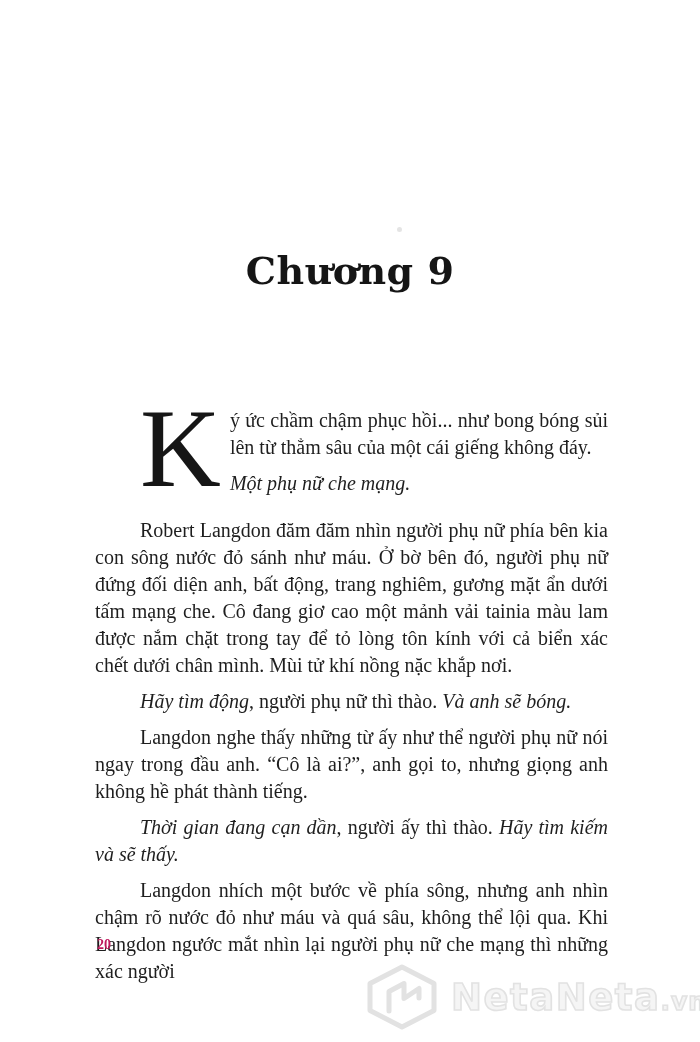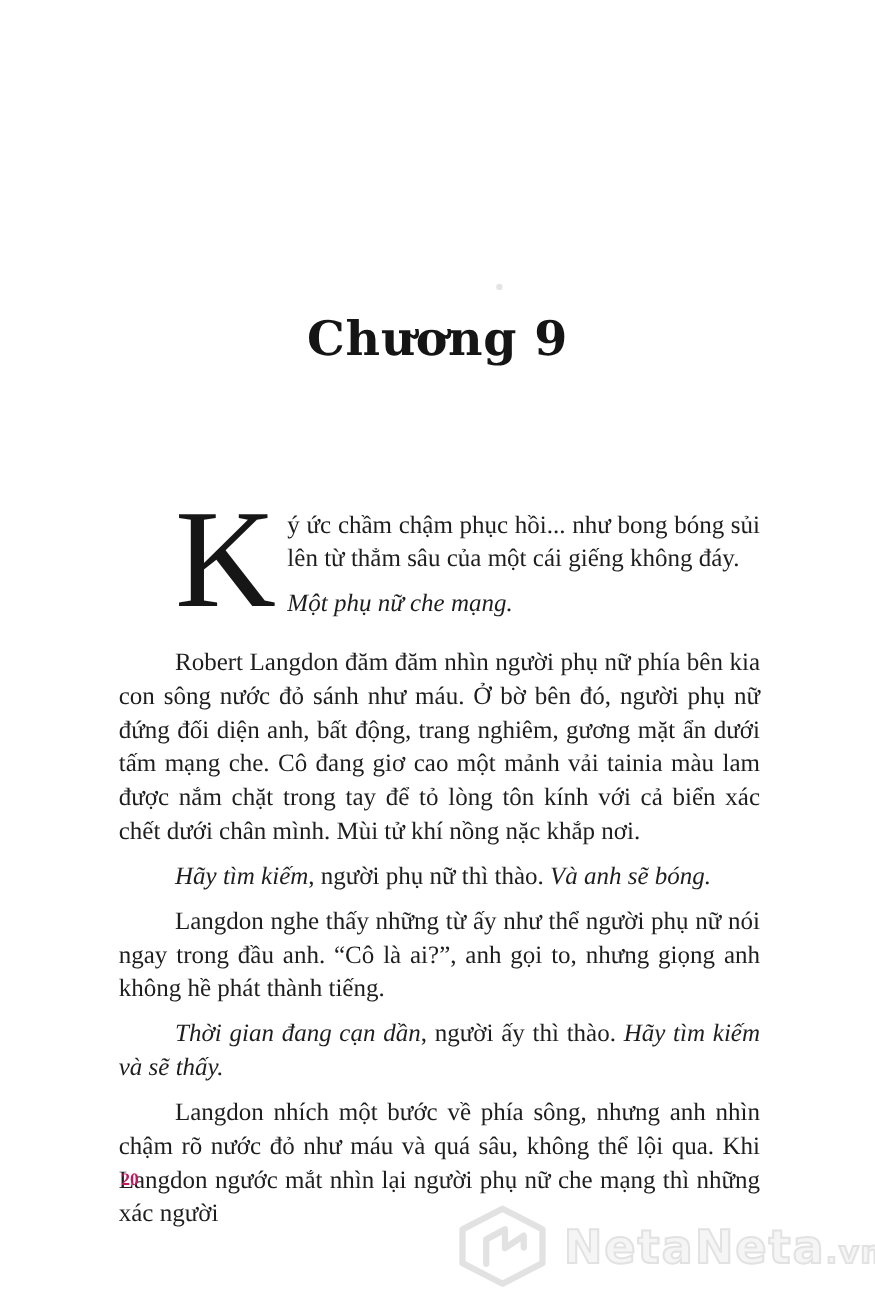--- a/index.html
+++ b/index.html
@@ -104,21 +104,21 @@
 
   <div class="speck"></div>
 
   <div class="body-text">
       <div class="dropcap-group">
         <span class="dropcap">K</span>
         <p class="para dropcap-open"><span>ý ức chầm chậm phục hồi... như bong bóng sủi lên từ thẳm sâu của một cái giếng không đáy.</span></p>
         <p class="para dropcap-follow"><span class="italic">Một phụ nữ che mạng.</span></p>
       </div>
       <p class="para indent"><span>Robert Langdon đăm đăm nhìn người phụ nữ phía bên kia con sông nước đỏ sánh như máu. Ở bờ bên đó, người phụ nữ đứng đối diện anh, bất động, trang nghiêm, gương mặt ẩn dưới tấm mạng che. Cô đang giơ cao một mảnh vải tainia màu lam được nắm chặt trong tay để tỏ lòng tôn kính với cả biển xác chết dưới chân mình. Mùi tử khí nồng nặc khắp nơi.</span></p>
-      <p class="para indent"><span class="italic">Hãy tìm kiếm</span><span>, người phụ nữ thì thào. </span><span class="italic">Và anh sẽ bóng.</span></p>
+      <p class="para indent"><span class="italic">Hãy tìm động</span><span>, người phụ nữ thì thào. </span><span class="italic">Và anh sẽ bóng.</span></p>
       <p class="para indent"><span>Langdon nghe thấy những từ ấy như thể người phụ nữ nói ngay trong đầu anh. “Cô là ai?”, anh gọi to, nhưng giọng anh không hề phát thành tiếng.</span></p>
       <p class="para indent"><span class="italic">Thời gian đang cạn dần</span><span>, người ấy thì thào. </span><span class="italic">Hãy tìm kiếm và sẽ thấy.</span></p>
       <p class="para indent"><span>Langdon nhích một bước về phía sông, nhưng anh nhìn chậm rõ nước đỏ như máu và quá sâu, không thể lội qua. Khi Langdon ngước mắt nhìn lại người phụ nữ che mạng thì những xác người</span></p>
     </div>
 
   <div class="page-number">20</div>
 
   <div class="watermark">
     <svg class="wm-logo" width="72" height="66" viewBox="0 0 72 66">
       <polygon points="36,3 68,19.5 68,46.5 36,63 4,46.5 4,19.5" fill="none" stroke="#e2e2e2" stroke-width="5" stroke-linejoin="round"></polygon>

